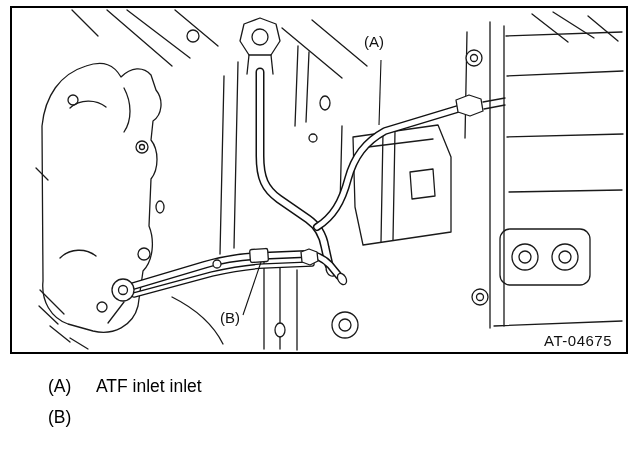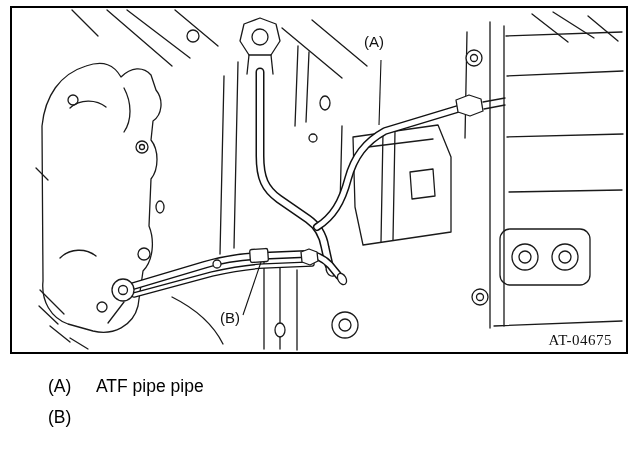--- a/index.html
+++ b/index.html
@@ -27,21 +27,20 @@
     white-space:nowrap;
   }
   .callout-a{left:352px;top:26px;}
   .callout-b{left:208px;top:302px;}
   .figure-code{
     position:absolute;
     right:14px;top:324px;
     font-size:15px;
     letter-spacing:.5px;
     color:#111;
-    font-family:Liberation Serif, serif;
   }
   .legend{
     position:absolute;
     left:48px;top:376px;
     display:flex;
     flex-direction:column;
     gap:9px;
   }
   .legend-row{
     display:flex;
@@ -173,20 +172,20 @@
     </svg>
 
     <span class="callout callout-a">(A)</span>
     <span class="callout callout-b">(B)</span>
     <span class="figure-code">AT-04675</span>
   </div>
 
   <div class="legend">
     <div class="legend-row">
       <span class="legend-key">(A)</span>
-      <span class="legend-text">ATF pipe pipe</span>
+      <span class="legend-text">ATF inlet inlet</span>
     </div>
     <div class="legend-row">
       <span class="legend-key">(B)</span>
     </div>
   </div>
 
 </div>
 
 </body></html>

